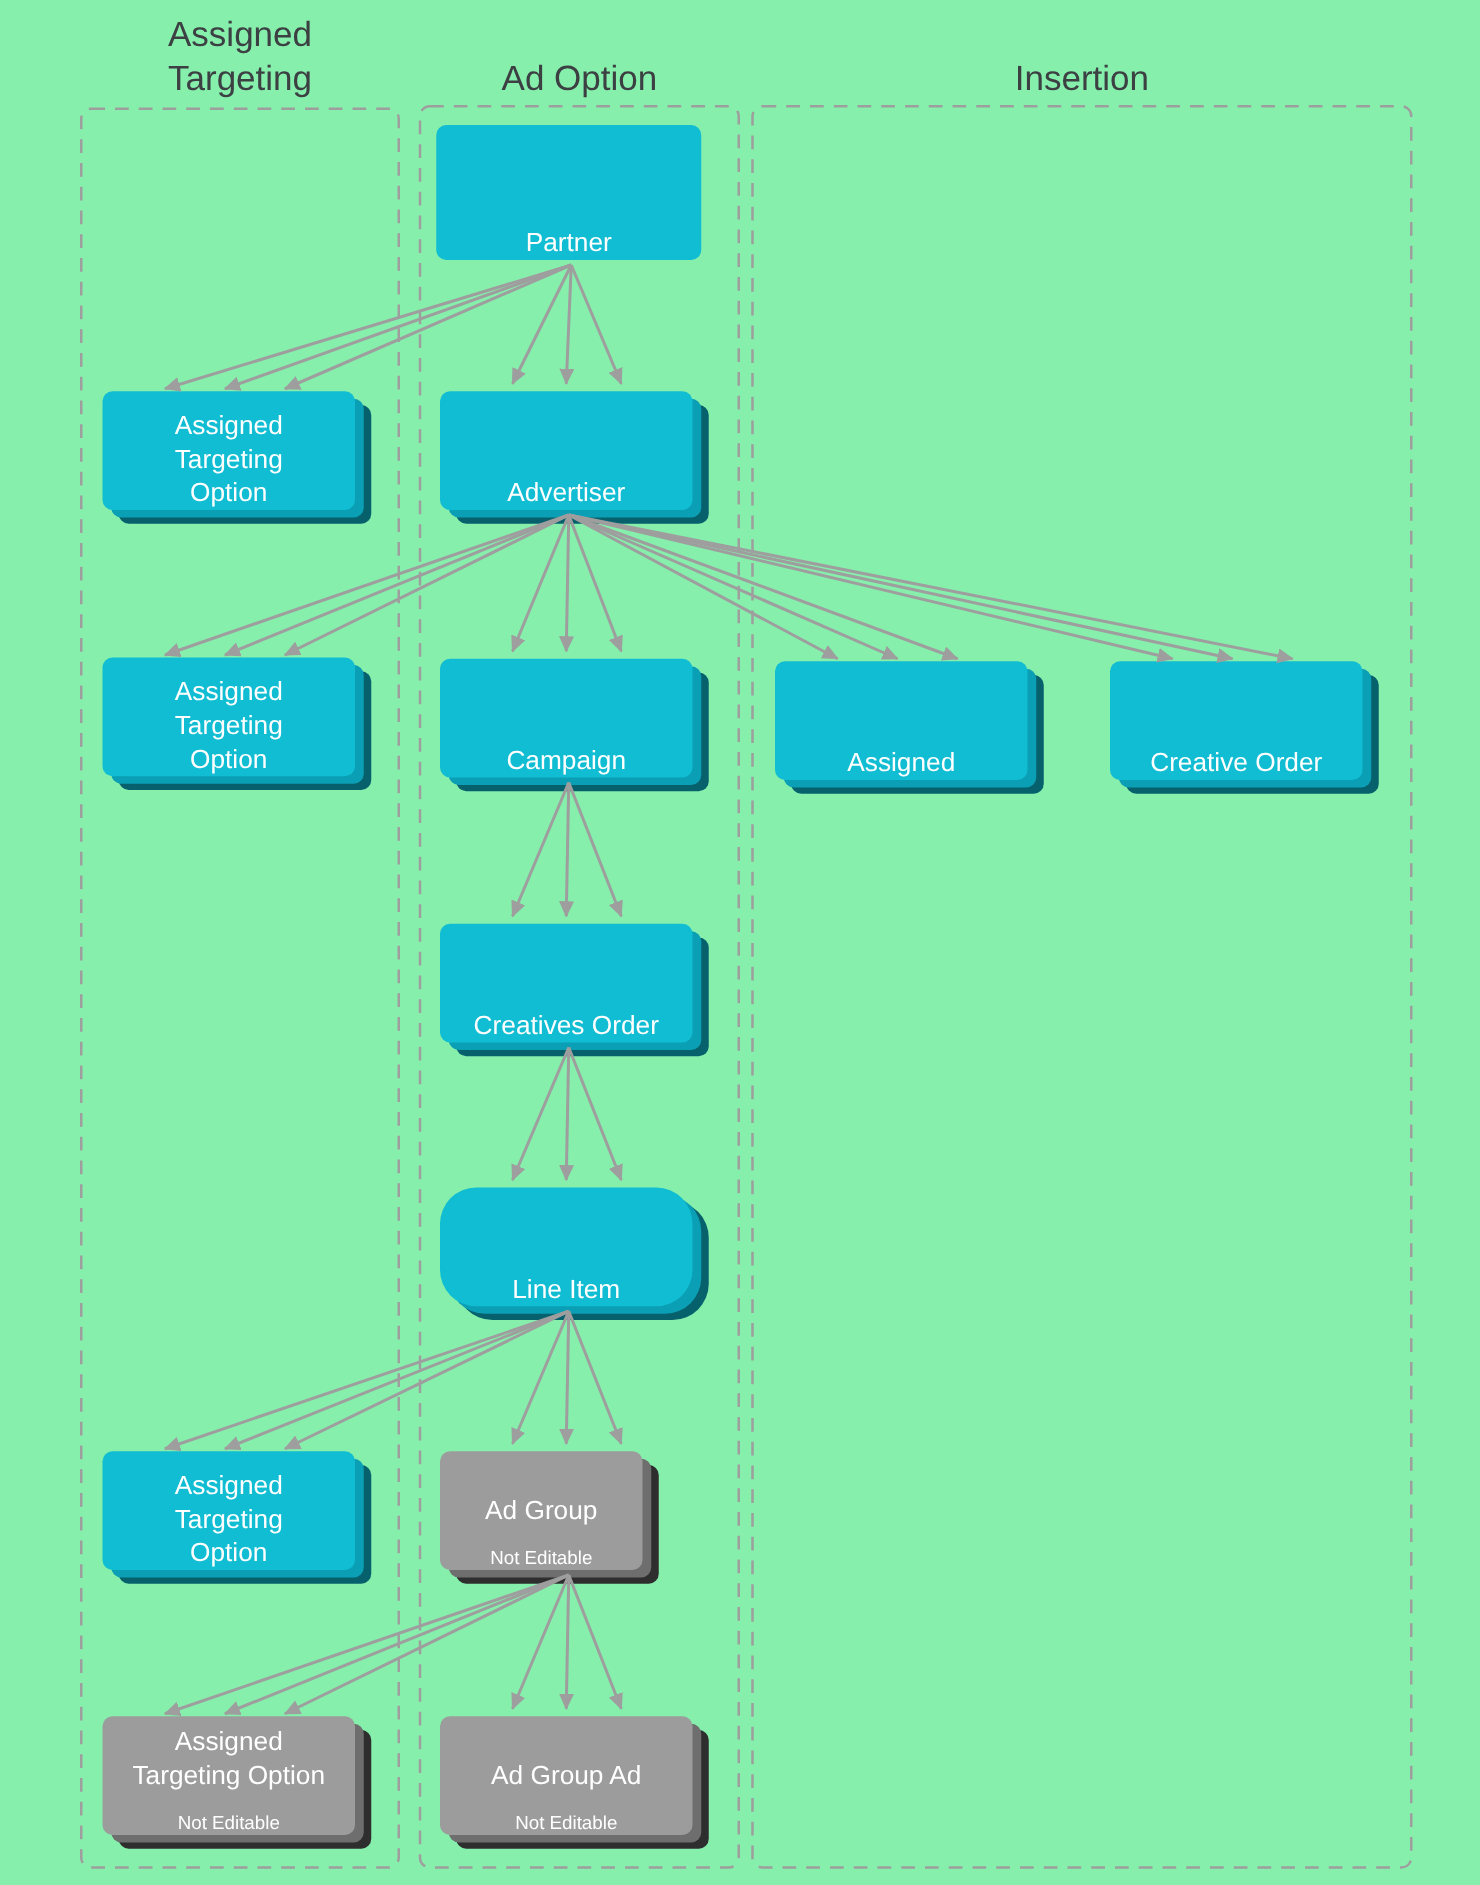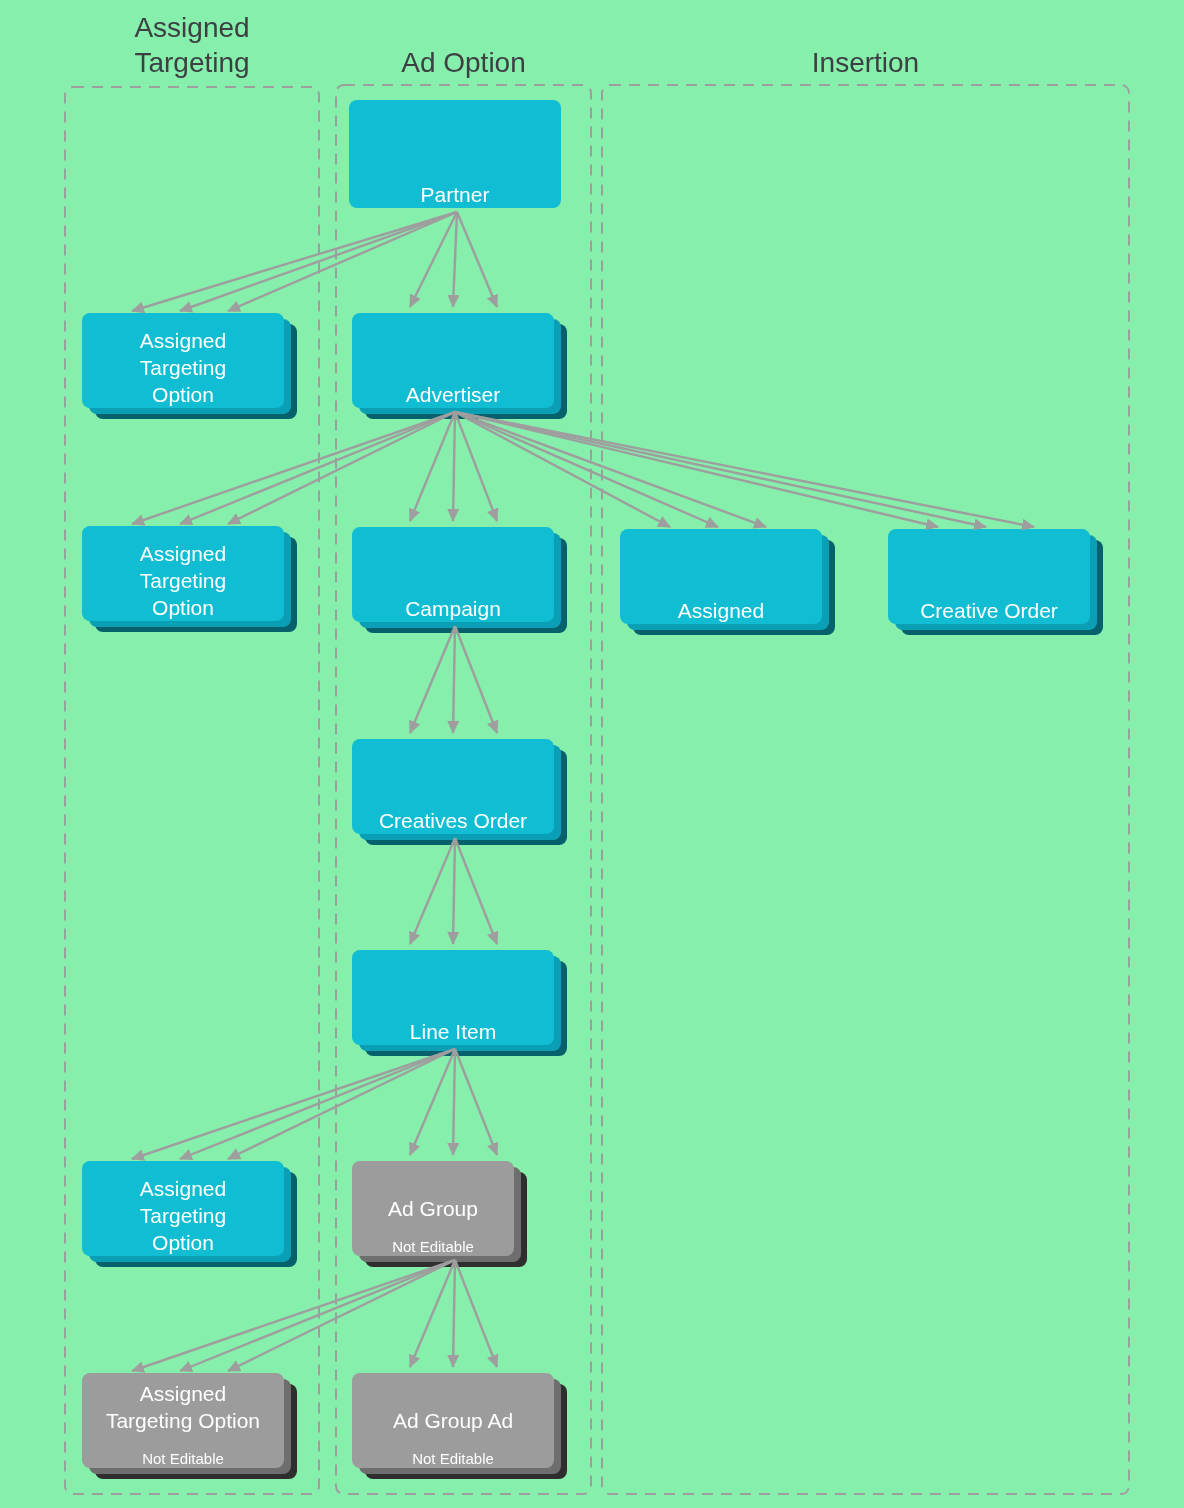--- a/index.html
+++ b/index.html
@@ -155,21 +155,21 @@
       <div class="node node--teal node--stacked" style="left: 888px; top: 529px; width: 202px; height: 95px;">
         <div class="node-label">
           <div>Creative Order</div>
         </div>
       </div>
       <div class="node node--teal node--stacked" style="left: 352px; top: 739px; width: 202px; height: 95px;">
         <div class="node-label">
           <div>Creatives Order</div>
         </div>
       </div>
-      <div class="node node--teal node--stacked" style="left: 352px; top: 950px; width: 202px; height: 95px;">
+      <div class="node node--teal node--stacked" style="left: 352px; top: 950px; width: 202px; height: 95px; border-radius: 29px;">
         <div class="node-label">
           <div>Line Item</div>
         </div>
       </div>
       <div class="node node--teal node--stacked" style="left: 82px; top: 1161px; width: 202px; height: 95px;">
         <div class="node-label">
           <div>Assigned</div>
           <div>Targeting</div>
           <div>Option</div>
         </div>

